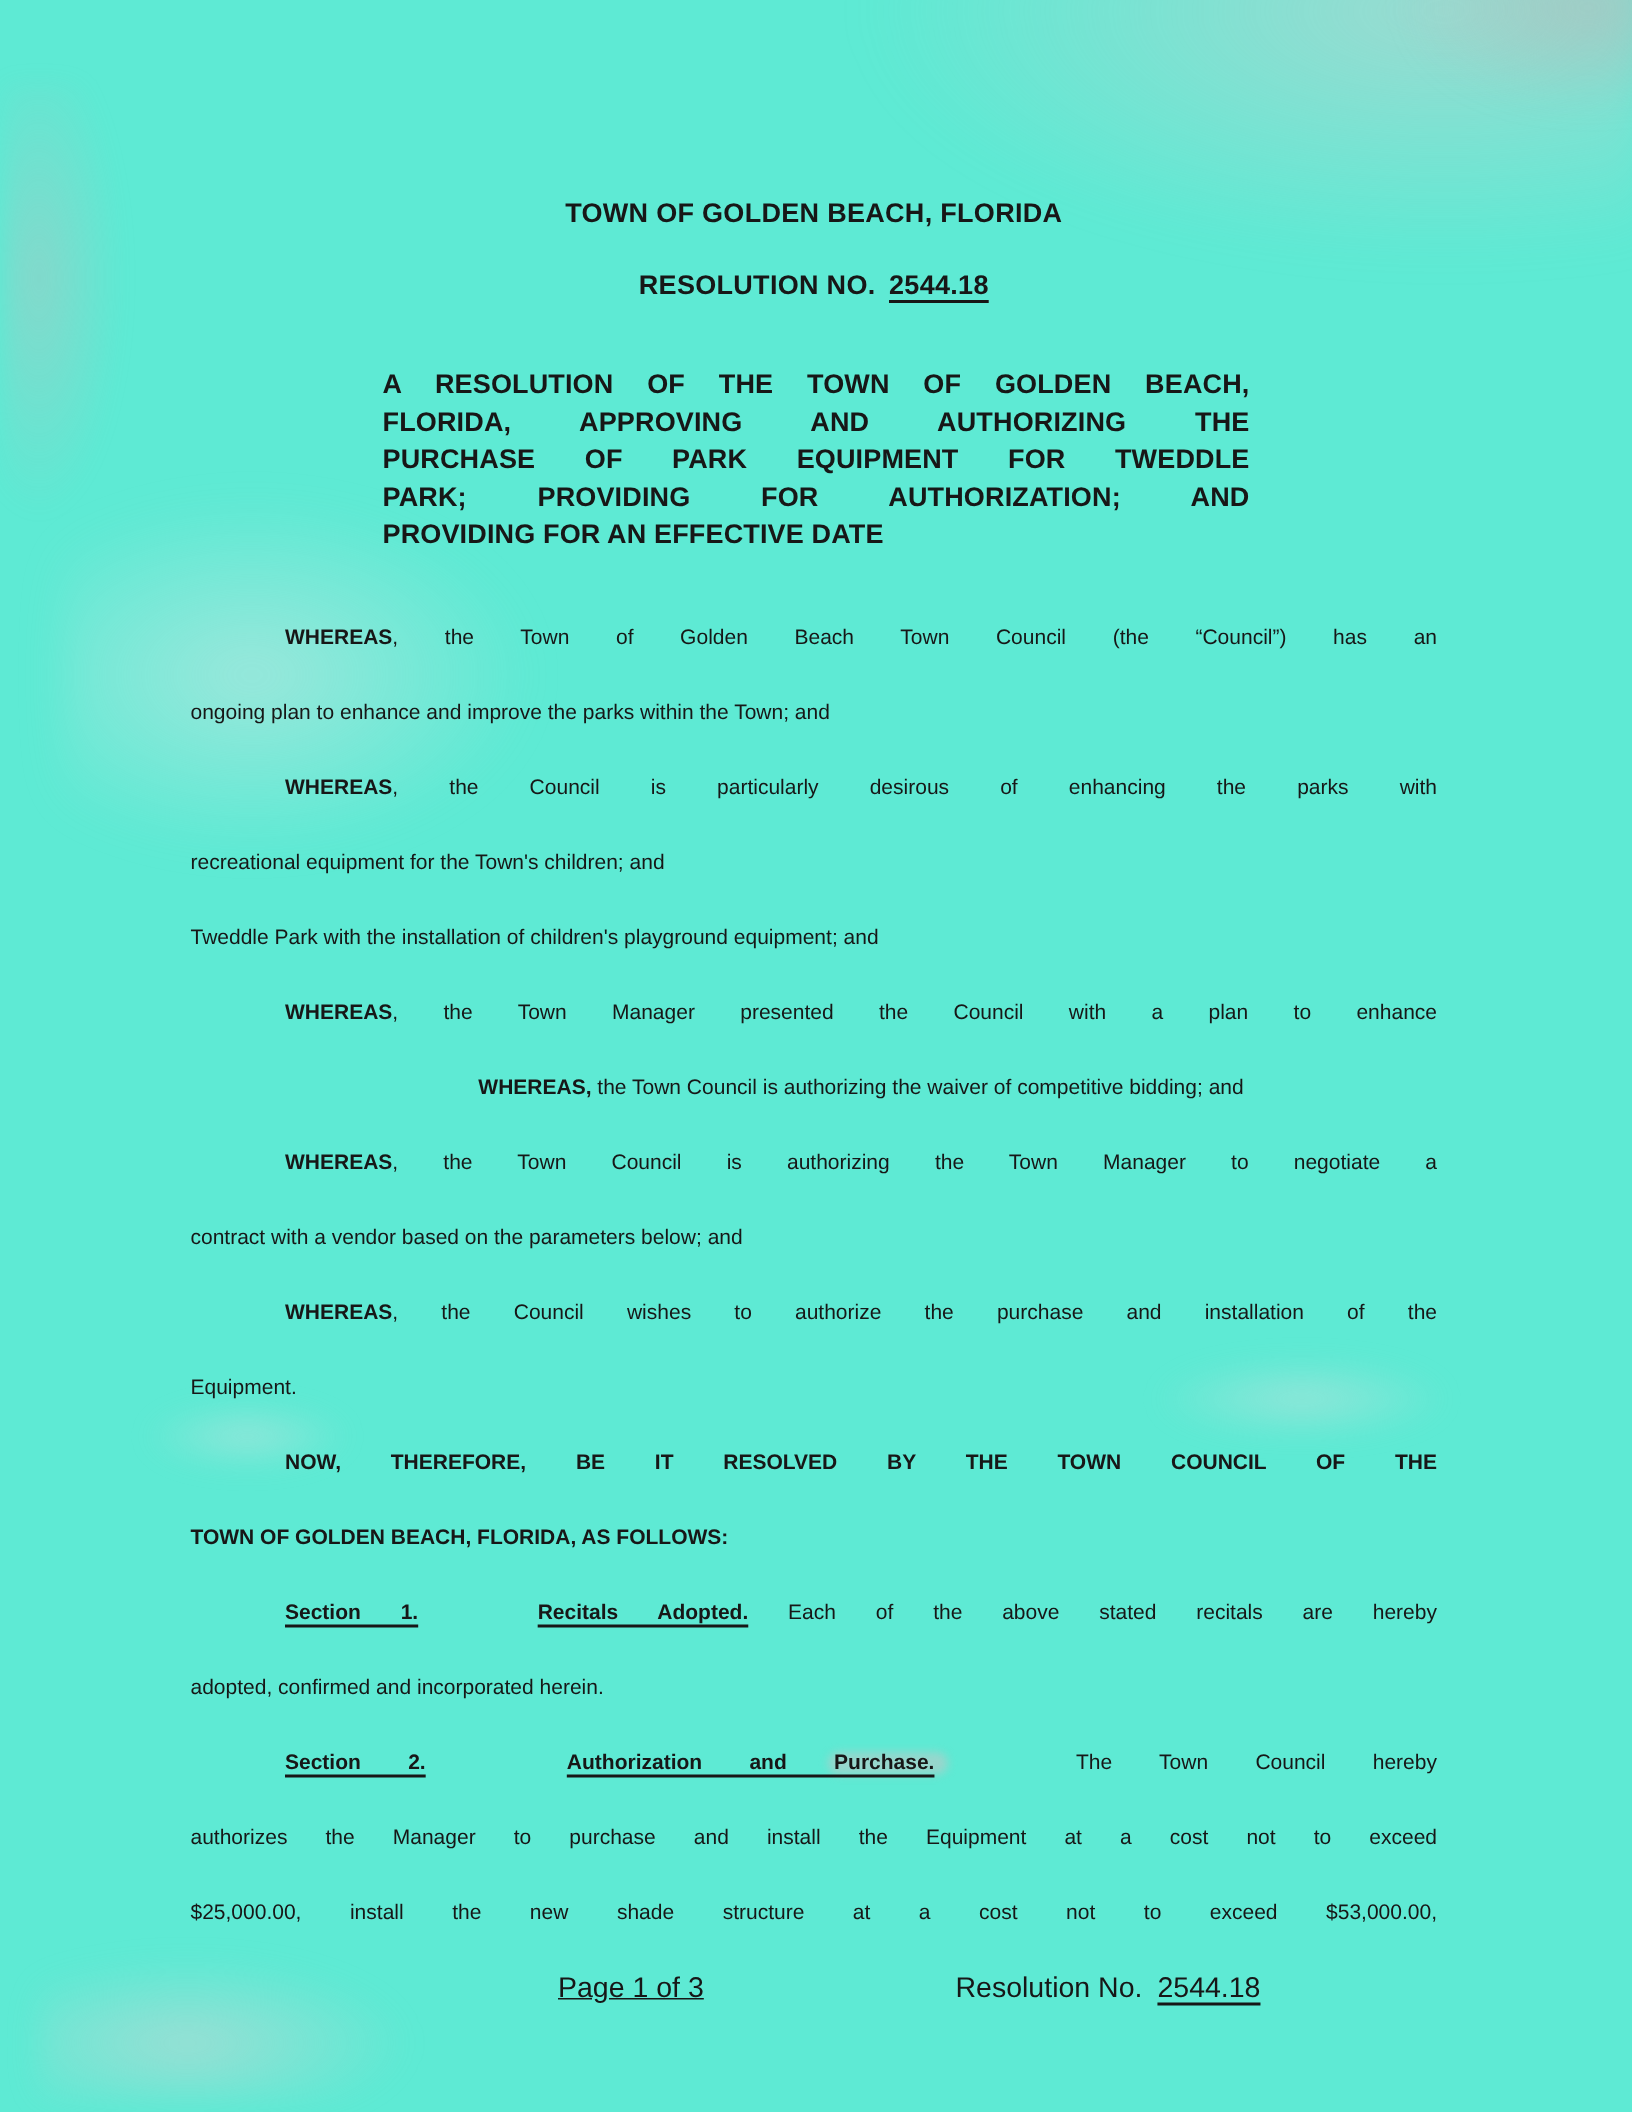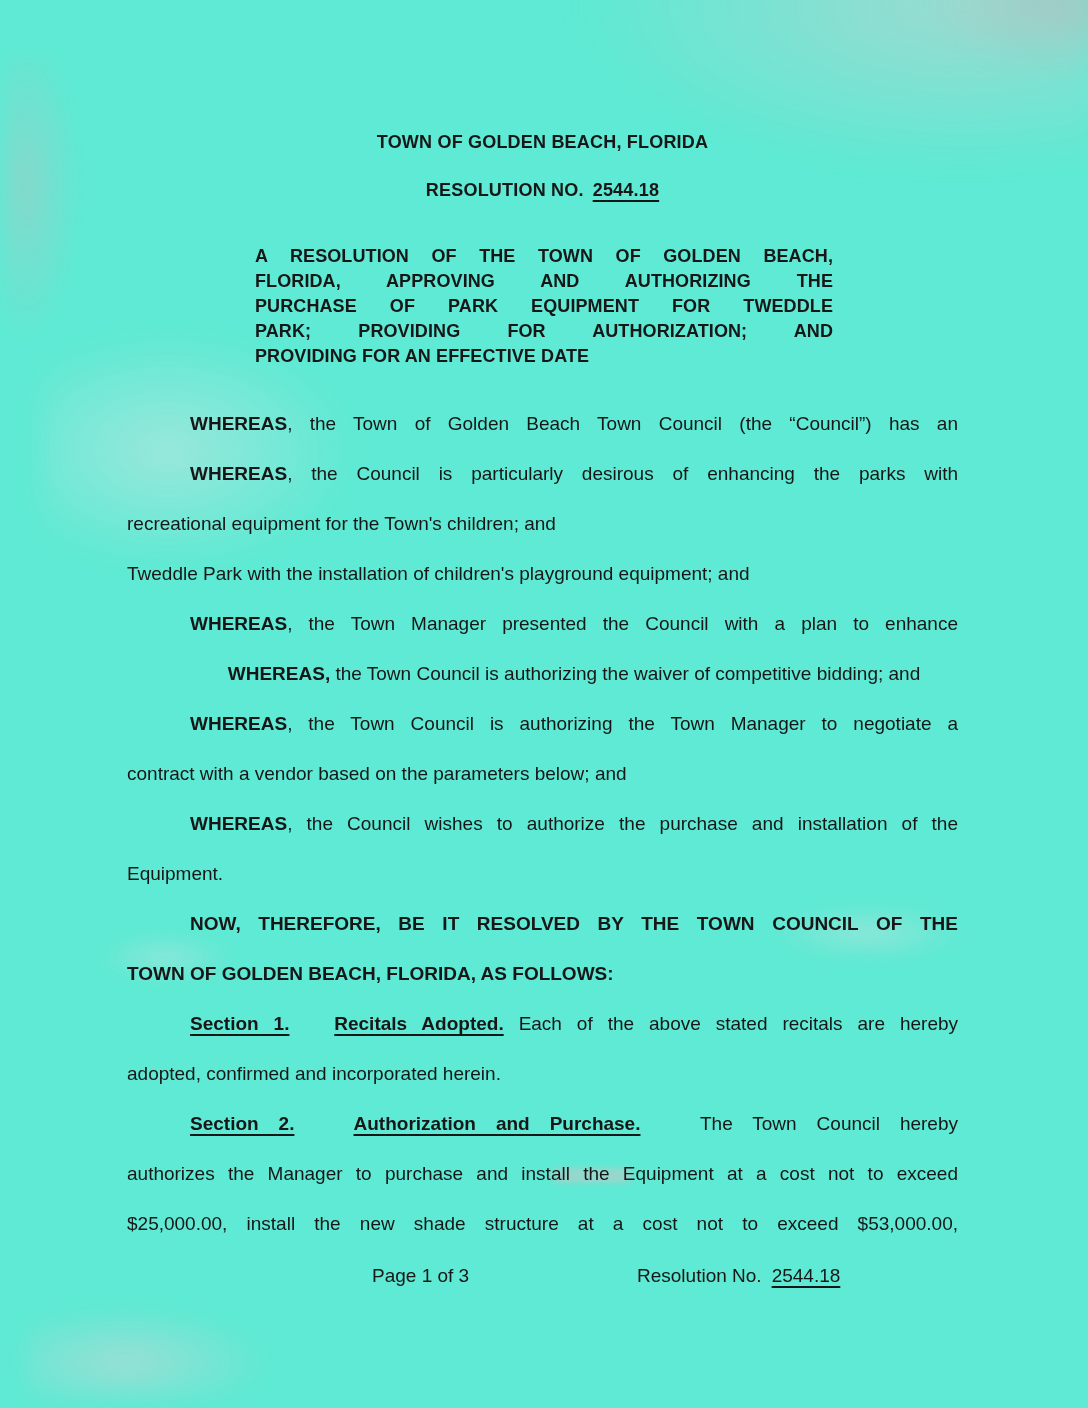--- a/index.html
+++ b/index.html
@@ -44,40 +44,40 @@
     margin-left: 128px;
     width: 578px;
     font-size: 18px; font-weight: 700; line-height: 25px;
     letter-spacing: 0.1px;
   }
   .hline { text-align: justify; text-align-last: justify; }
   .hline.last { text-align-last: left; }
   
   .doc-body {
     margin-top: 30px;
-    font-size: 19px;
+    font-size: 14px;
     line-height: 50px;
   }
   .line { height: 50px; white-space: normal; text-align: left; }
   .line.i { padding-left: 63px; text-align: center; }
   .line.j { text-align: justify; text-align-last: justify; }
   .b { font-weight: 700; }
   .u {
     text-decoration: underline;
     text-decoration-thickness: 2px;
     text-underline-offset: 4px;
   }
   
   .doc-footer {
     position: relative;
     margin-top: 2px;
     height: 50px; line-height: 50px;
     font-size: 19px;
   }
-  .doc-footer .pg { position: absolute; left: 245px; }
+  .doc-footer .pg { position: absolute; left: 245px; text-decoration: underline; }
   .doc-footer .res { position: absolute; left: 510px; }
   .doc-footer .res .num { margin-left: 10px; }
   
   .smudge { position: absolute; pointer-events: none; }
   .sm-tl {
     left: 2px; top: 55px; width: 80px; height: 290px;
     background: radial-gradient(ellipse at 30% 45%, rgba(190,190,190,0.40), rgba(255,255,255,0) 70%);
     filter: blur(7px);
   }
   .sm-tl2 {
@@ -142,20 +142,21 @@
     <div class="heading-block">
         <div class="hline">A RESOLUTION OF THE TOWN OF GOLDEN BEACH,</div>
         <div class="hline">FLORIDA, APPROVING AND AUTHORIZING THE</div>
         <div class="hline">PURCHASE OF PARK EQUIPMENT FOR TWEDDLE</div>
         <div class="hline">PARK; PROVIDING FOR AUTHORIZATION; AND</div>
         <div class="hline last">PROVIDING FOR AN EFFECTIVE DATE</div>
       </div>
 
     <div class="doc-body">
         <div class="line i j"><span class="b">WHEREAS</span><span>, the Town of Golden Beach Town Council (the “Council”) has an</span></div>
+        <div class="line"><span>ongoing plan to enhance and improve the parks within the Town; and</span></div>
         <div class="line i j"><span class="b">WHEREAS</span><span>, the Council is particularly desirous of enhancing the parks with</span></div>
         <div class="line"><span>recreational equipment for the Town's children; and</span></div>
         <div class="line"><span>Tweddle Park with the installation of children's playground equipment; and</span></div>
         <div class="line i j"><span class="b">WHEREAS</span><span>, the Town Manager presented the Council with a plan to enhance</span></div>
         <div class="line i"><span class="b">WHEREAS,</span><span> the Town Council is authorizing the waiver of competitive bidding; and</span></div>
         <div class="line i j"><span class="b">WHEREAS</span><span>, the Town Council is authorizing the Town Manager to negotiate a</span></div>
         <div class="line"><span>contract with a vendor based on the parameters below; and</span></div>
         <div class="line i j"><span class="b">WHEREAS</span><span>, the Council wishes to authorize the purchase and installation of the</span></div>
         <div class="line"><span>Equipment.</span></div>
         <div class="line i j"><span class="b">NOW, THEREFORE, BE IT RESOLVED BY THE TOWN COUNCIL OF THE</span></div>

